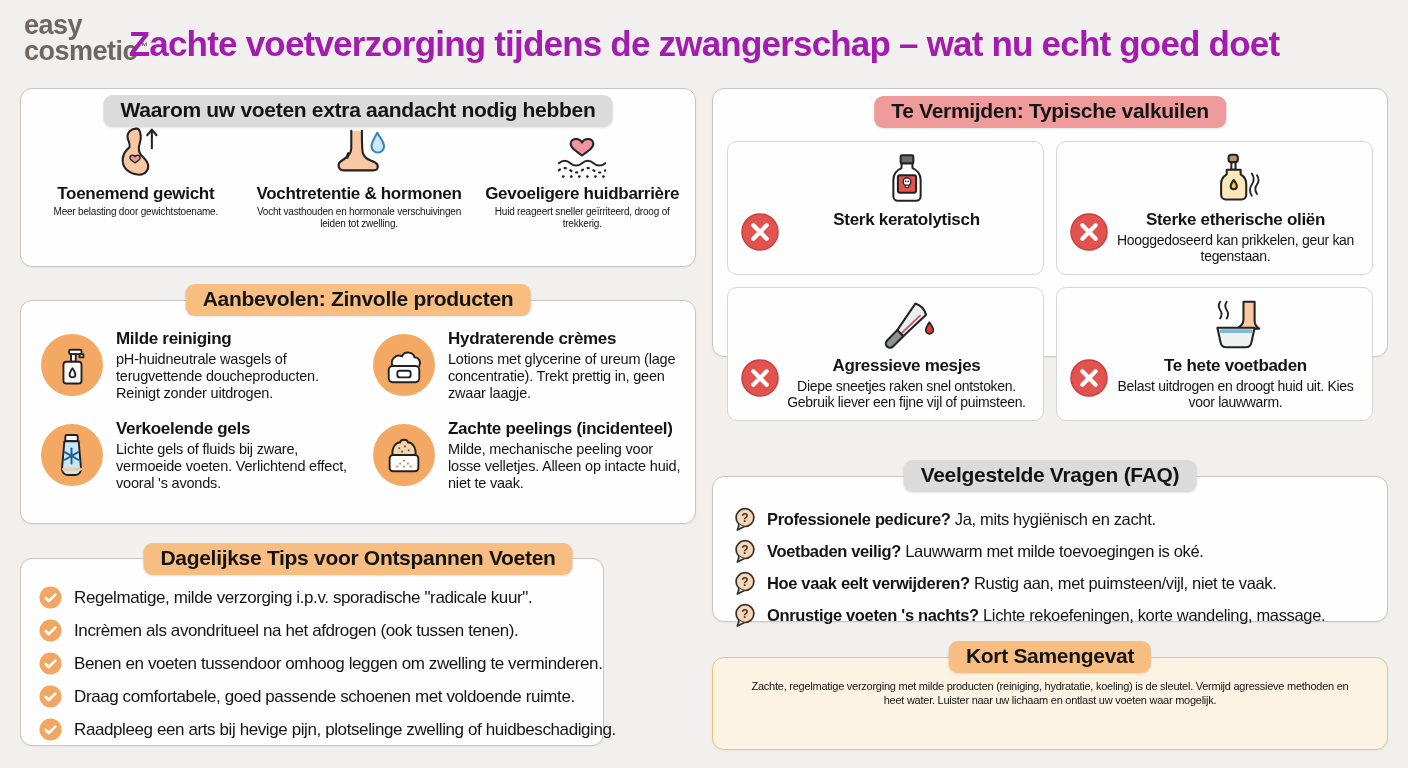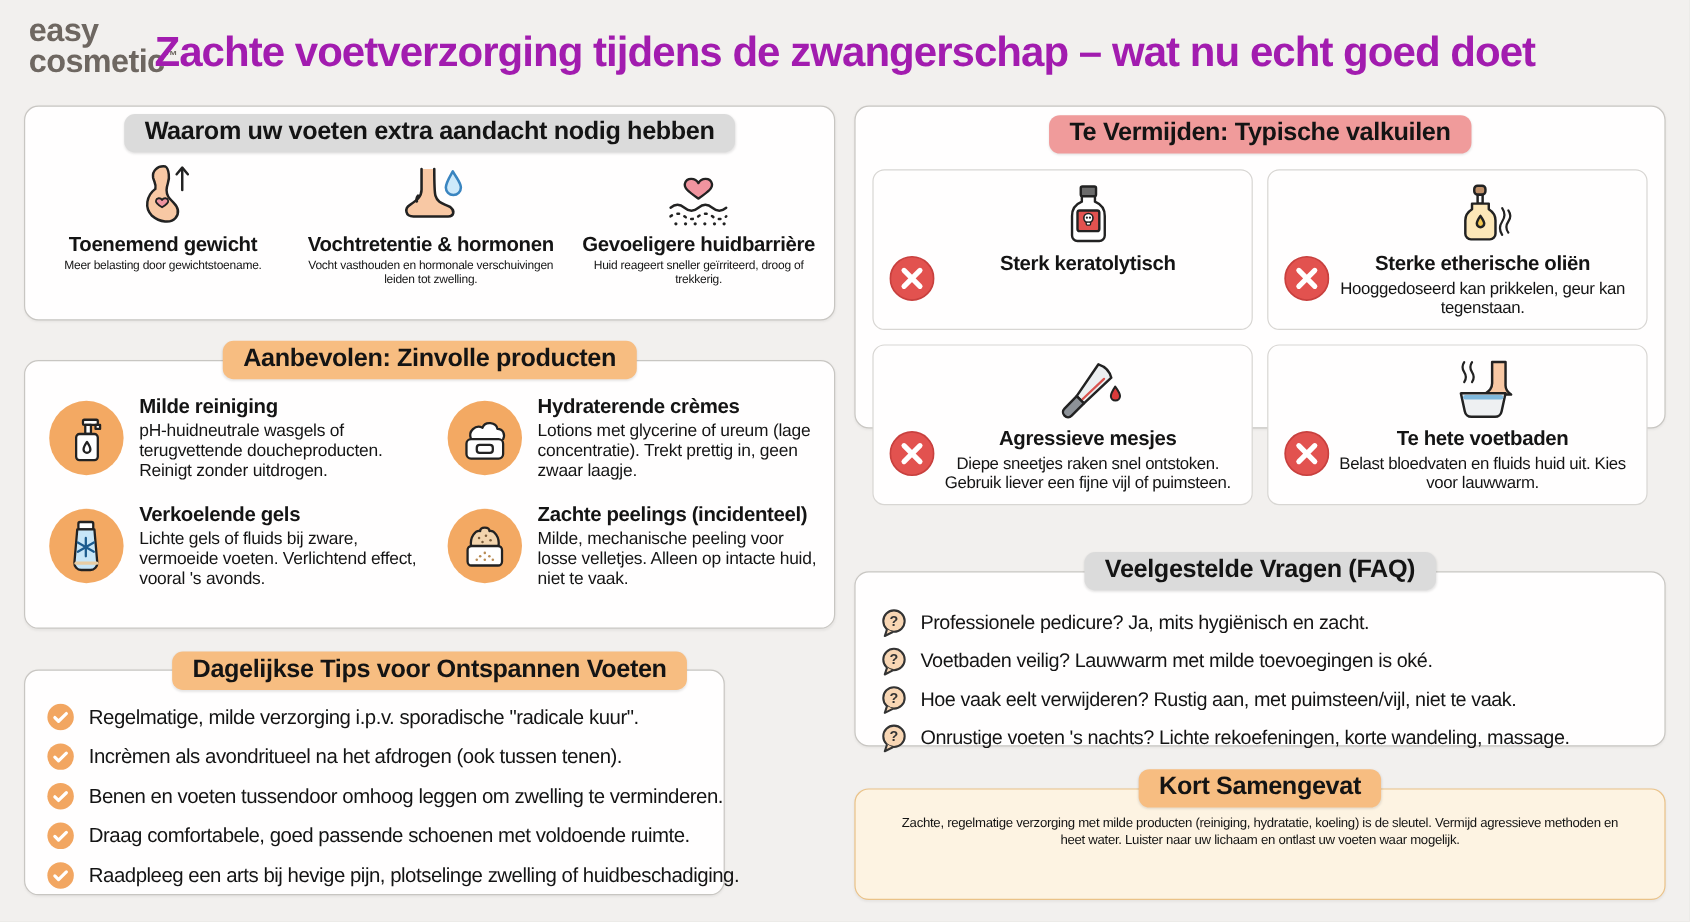--- a/index.html
+++ b/index.html
@@ -32,21 +32,21 @@
   .pill-gray   { background:#dbdbdb; }
   .pill-orange { background:#f7bd81; }
   .pill-red    { background:#f09b9b; }
   .pill-why  { left:358px;  top:95px;  }
   .pill-reco { left:358px;  top:284px; }
   .pill-tips { left:358px;  top:543px; }
   .pill-avoid{ left:1050px; top:96px;  }
   .pill-faq  { left:1050px; top:460px; }
   .pill-sum  { left:1050px; top:641px; }
   
-  .why-grid { display:flex; padding:44px 8px 0 10px; text-align:center; }
+  .why-grid { display:flex; padding:34px 8px 0 10px; text-align:center; }
   .why-item { flex:1; }
   .why-item.mid { flex:1.13; }
   .why-icon { height:58px; display:flex; align-items:flex-end; justify-content:center; margin-bottom:3px; }
   .why-title { font-size:17px; font-weight:700; letter-spacing:-.3px; margin-bottom:2px; }
   .why-text  { font-size:10px; line-height:1.17; letter-spacing:-.2px; padding:0 6px; }
   
   .reco-grid { display:grid; grid-template-columns:1fr 1fr; padding:28px 14px 10px 20px;
                row-gap:17px; column-gap:24px; }
   .prod-item { display:flex; gap:13px; align-items:center; }
   .prod-circle { width:62px; height:62px; border-radius:50%; background:#f3a963; flex:none;
@@ -64,21 +64,21 @@
              padding:8px 10px 8px 52px; text-align:center; min-height:134px; }
   .sub-icon { height:58px; display:flex; align-items:center; justify-content:center; margin-bottom:2px; }
   .sub-title { font-size:17px; font-weight:700; letter-spacing:-.3px; margin-bottom:2px; }
   .sub-text  { font-size:14px; line-height:1.17; letter-spacing:-.3px; }
   .x-badge { position:absolute; left:13px; top:54%; width:38px; height:38px; }
   
   .faq-list { display:flex; flex-direction:column; gap:7px; padding:30px 10px 0 20px; }
   .faq-row { display:flex; gap:11px; align-items:center; }
   .faq-row svg { flex:none; }
   .faq-text { font-size:16.5px; letter-spacing:-.35px; white-space:nowrap; }
-  .faq-q { font-weight:400; }
+  .faq-q { font-weight:700; }
   
   .sum-text { padding:22px 20px 0; text-align:center; font-size:11px; line-height:1.24;
               letter-spacing:-.25px; max-width:648px; margin:0 auto; }
 </style>
 </head>
 <body>
 
 <div id="canvas">
 
   <div class="logo">
@@ -336,21 +336,21 @@
         <div class="sub-icon">
           <svg width="56" height="54" viewBox="0 0 60 58" fill="none" stroke="#222" stroke-width="2.2" stroke-linecap="round" stroke-linejoin="round">
             <path d="M13 4 q-3 4.5 0 9 q3 4.5 0 9" stroke-width="2"></path>
             <path d="M20 4 q-3 4.5 0 9 q3 4.5 0 9" stroke-width="2"></path>
             <path d="M38 4 h12 v21 c0 4 2 6 5 8 H31 c4 -3 7 -5 7 -10 Z" fill="#f8c8a4"></path>
             <path d="M10 32 h40 l-3.5 16 a6 6 0 0 1 -5.9 5 H19.4 a6 6 0 0 1 -5.9 -5 Z" fill="#eef0f2"></path>
             <path d="M14 35.5 h32" stroke="#7fb8dc" stroke-width="4"></path>
           </svg>
         </div>
         <div class="sub-title">Te hete voetbaden</div>
-        <div class="sub-text">Belast bloedvaten en fluids huid uit. Kies voor lauwwarm.</div>
+        <div class="sub-text">Belast uitdrogen en droogt huid uit. Kies voor lauwwarm.</div>
       </div>
 
     </div>
   </div>
 
   <div class="card card-faq">
     <div class="faq-list">
       <div class="faq-row">
         <svg width="23" height="25" viewBox="0 0 24 26">
             <circle cx="12.5" cy="11" r="9.3" fill="#f8d6b4" stroke="#333" stroke-width="1.8"></circle>

